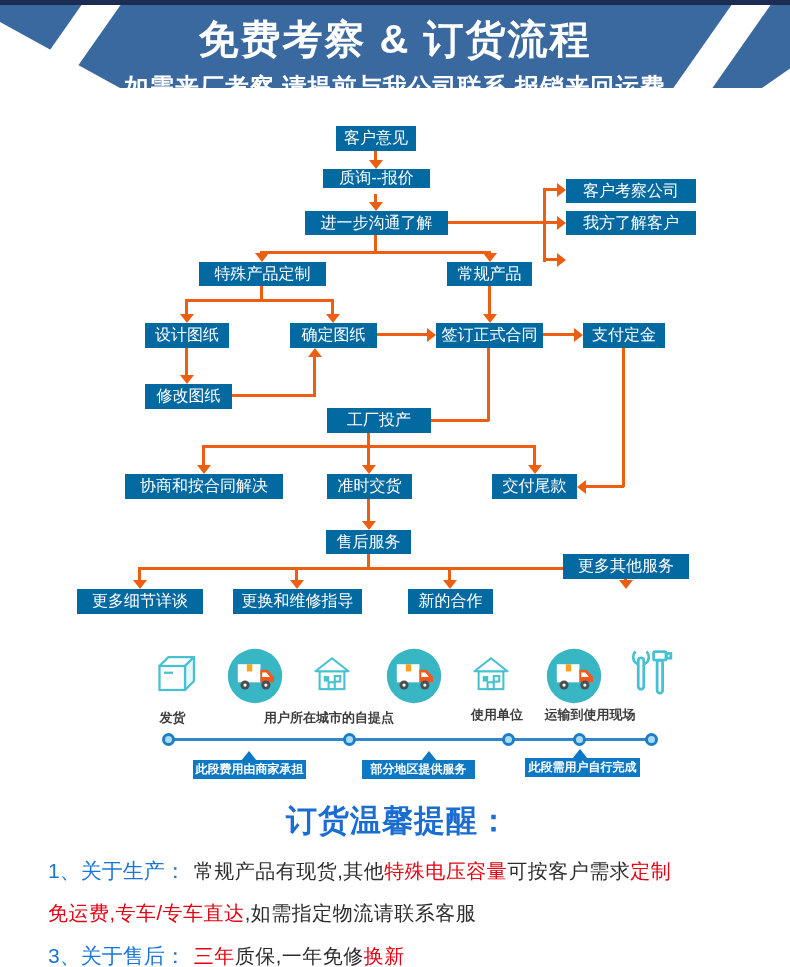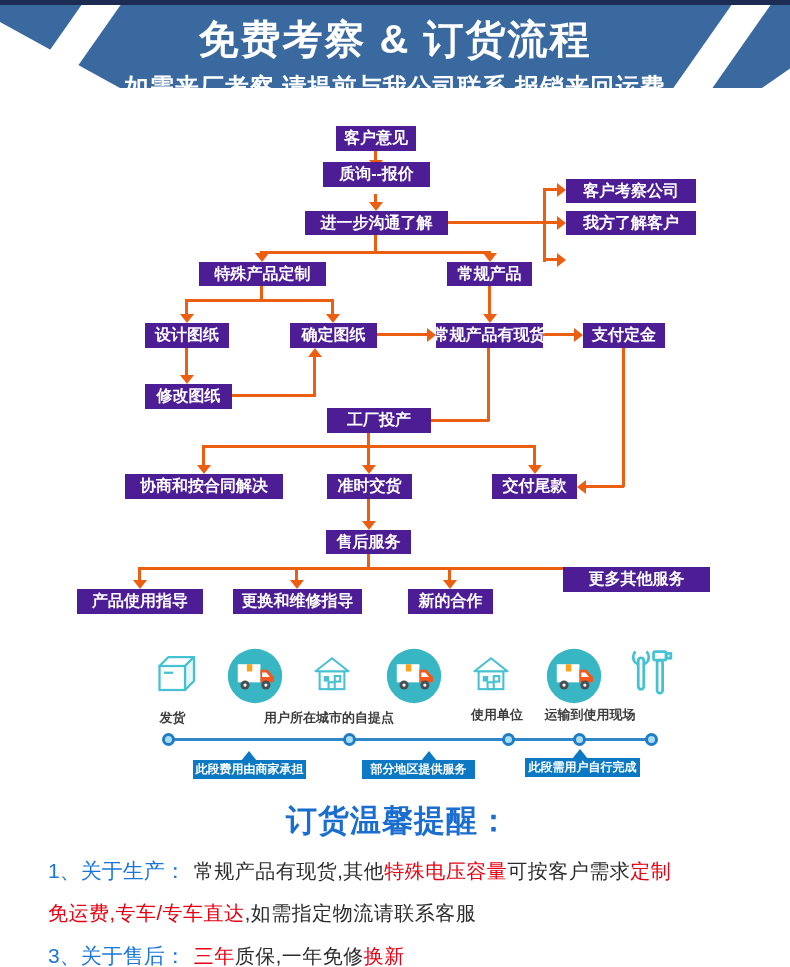--- a/index.html
+++ b/index.html
@@ -16,21 +16,21 @@
   .banner .cut.br{right:0;bottom:0;width:40px;height:28px;clip-path:polygon(100% 100%,0 100%,100% 0);}
   .banner .topstrip{position:absolute;left:0;top:0;width:790px;height:5px;background:#1d2c52;z-index:5;}
   .banner-title{position:absolute;left:0;top:12px;width:790px;text-align:center;color:#fff;
                 font-size:40px;font-weight:bold;letter-spacing:2px;z-index:4;}
   .banner-sub{position:absolute;left:0;top:59px;width:790px;text-align:center;color:#fff;
               font-size:24px;font-weight:bold;letter-spacing:1px;z-index:4;margin-top:12px;}
   .underline-thin{position:absolute;left:218px;top:90px;width:354px;height:2px;background:#fff;z-index:4;}
   .underline-thick{position:absolute;left:346px;top:88px;width:100px;height:6px;background:#fff;z-index:4;}
 
   
-  .fnode{position:absolute;background:#4c1d95;color:#fff;font-weight:bold;font-size:16px;
+  .fnode{position:absolute;background:#0369a1;color:#fff;font-weight:normal;font-size:16px;
          display:flex;align-items:center;justify-content:center;white-space:nowrap;z-index:2;}
   .hl,.vl{position:absolute;background:#ed5f10;z-index:1;}
   .hl{height:3px;}
   .vl{width:3px;}
   .arr{position:absolute;width:0;height:0;z-index:1;}
   .arr.d{border-left:7px solid transparent;border-right:7px solid transparent;border-top:9px solid #ed5f10;}
   .arr.u{border-left:7px solid transparent;border-right:7px solid transparent;border-bottom:9px solid #ed5f10;}
   .arr.r{border-top:7px solid transparent;border-bottom:7px solid transparent;border-left:9px solid #ed5f10;}
   .arr.l{border-top:7px solid transparent;border-bottom:7px solid transparent;border-right:9px solid #ed5f10;}
 
@@ -99,40 +99,40 @@
     <div class="cut bl"></div>
     <div class="cut br"></div>
     <div class="topstrip"></div>
     <div class="banner-title">免费考察 &amp; 订货流程</div>
     <div class="banner-sub">如需来厂考察,请提前与我公司联系,报销来回运费</div>
     <div class="underline-thin"></div>
     <div class="underline-thick"></div>
   </div>
 
   <div class="fnode" style="left:336px;top:126px;width:80px;height:25px">客户意见</div>
-  <div class="fnode" style="left:323px;top:162px;width:107px;height:25px">质询--报价</div>
+  <div class="fnode" style="left:323px;top:169px;width:107px;height:19px">质询--报价</div>
   <div class="fnode" style="left:305px;top:211px;width:143px;height:24px">进一步沟通了解</div>
   <div class="fnode" style="left:566px;top:179px;width:130px;height:24px">客户考察公司</div>
   <div class="fnode" style="left:566px;top:211px;width:130px;height:24px">我方了解客户</div>
   <div class="fnode" style="left:199px;top:262px;width:127px;height:24px">特殊产品定制</div>
   <div class="fnode" style="left:447px;top:262px;width:85px;height:24px">常规产品</div>
   <div class="fnode" style="left:145px;top:323px;width:84px;height:25px">设计图纸</div>
   <div class="fnode" style="left:290px;top:323px;width:87px;height:25px">确定图纸</div>
-  <div class="fnode" style="left:436px;top:323px;width:107px;height:25px">常规产品有现货</div>
+  <div class="fnode" style="left:436px;top:323px;width:107px;height:25px">签订正式合同</div>
   <div class="fnode" style="left:583px;top:323px;width:82px;height:25px">支付定金</div>
   <div class="fnode" style="left:145px;top:384px;width:87px;height:25px">修改图纸</div>
   <div class="fnode" style="left:327px;top:408px;width:104px;height:25px">工厂投产</div>
   <div class="fnode" style="left:125px;top:474px;width:158px;height:25px">协商和按合同解决</div>
   <div class="fnode" style="left:327px;top:474px;width:85px;height:25px">准时交货</div>
   <div class="fnode" style="left:492px;top:474px;width:85px;height:25px">交付尾款</div>
   <div class="fnode" style="left:326px;top:530px;width:85px;height:24px">售后服务</div>
-  <div class="fnode" style="left:77px;top:589px;width:126px;height:25px">产品使用指导</div>
+  <div class="fnode" style="left:77px;top:589px;width:126px;height:25px">更多细节详谈</div>
   <div class="fnode" style="left:233px;top:589px;width:129px;height:25px">更换和维修指导</div>
   <div class="fnode" style="left:408px;top:589px;width:85px;height:25px">新的合作</div>
-  <div class="fnode" style="left:563px;top:567px;width:147px;height:25px">更多其他服务</div>
+  <div class="fnode" style="left:563px;top:554px;width:126px;height:25px">更多其他服务</div>
 
   <div class="vl" style="left:374px;top:150px;height:12px"></div>
   <div class="arr d" style="left:369px;top:160px"></div>
   <div class="vl" style="left:374px;top:194px;height:10px"></div>
   <div class="arr d" style="left:369px;top:202px"></div>
   <div class="vl" style="left:374px;top:235px;height:18px"></div>
   <div class="hl" style="left:262px;top:251px;width:229px"></div>
   <div class="vl" style="left:260px;top:251px;height:4px"></div>
   <div class="arr d" style="left:255px;top:253px"></div>
   <div class="vl" style="left:488px;top:251px;height:4px"></div>

